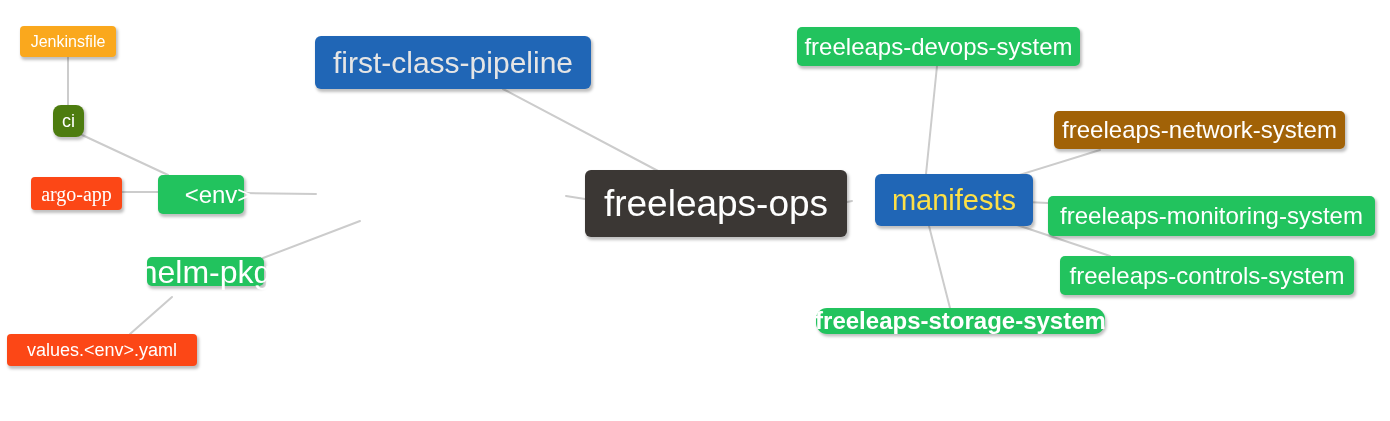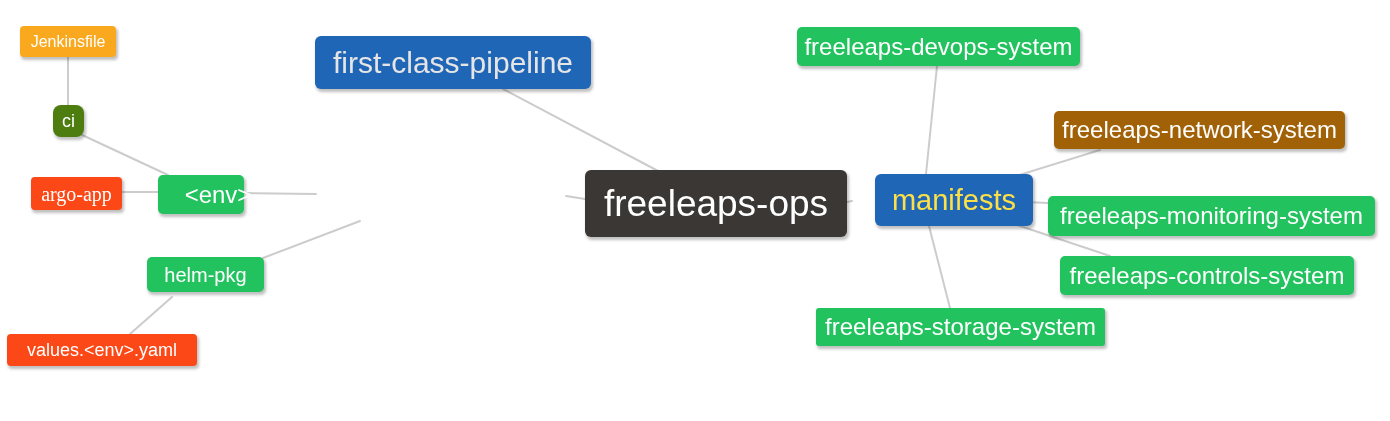--- a/index.html
+++ b/index.html
@@ -59,23 +59,23 @@
       <line x1="1003" y1="180" x2="1100" y2="150" stroke="#cccccc"></line>
       <line x1="1002" y1="201" x2="1048" y2="203" stroke="#cccccc"></line>
       <line x1="1002" y1="220" x2="1110" y2="256" stroke="#cccccc"></line>
       <line x1="929" y1="226" x2="950" y2="308" stroke="#cccccc"></line>
     </svg>
 
 <div class="node" style="left: 585px; top: 170px; width: 262px; height: 67px; font-size: 37px; border-radius: 6px; background: rgb(59, 55, 52); color: rgb(255, 255, 255);">freeleaps-ops</div>
     <div class="node" style="left: 315px; top: 36px; width: 276px; height: 53px; font-size: 30px; border-radius: 6px; background: rgb(32, 102, 182); color: #e5e5e5;">first-class-pipeline</div>
     <div class="node" style="left: 852px; top: 174px; width: 158px; height: 52px; font-size: 29px; border-radius: 6px; background: rgb(32, 102, 182); color: #fde047; margin-left: 23px;">manifests</div>
     <div class="node" style="left: 158px; top: 175px; width: 86px; height: 39px; font-size: 24px; border-radius: 5px; background: rgb(34, 195, 94); color: rgb(255, 255, 255); padding-left: 34px;">&lt;env&gt;</div>
-    <div class="node" style="left: 147px; top: 257px; width: 117px; height: 35px; font-size: 20px; border-radius: 5px; background: rgb(34, 195, 94); color: rgb(255, 255, 255);">helm-pkg</div>
+    <div class="node" style="left: 147px; top: 257px; width: 117px; height: 29px; font-size: 32px; border-radius: 5px; background: rgb(34, 195, 94); color: rgb(255, 255, 255);">helm-pkg</div>
     <div class="node" style="left: 20px; top: 26px; width: 96px; height: 31px; font-size: 16px; border-radius: 4px; background: rgb(250, 168, 29); color: rgb(255, 255, 255);">Jenkinsfile</div>
     <div class="node" style="left: 53px; top: 105px; width: 31px; height: 32px; font-size: 18px; border-radius: 8px; background: #4d7c0f; color: rgb(255, 255, 255);">ci</div>
     <div class="node" style="left: 31px; top: 177px; width: 91px; height: 33px; font-size: 20px; border-radius: 4px; background: rgb(252, 71, 22); color: rgb(255, 255, 255); font-family: Liberation Serif, serif;">argo-app</div>
     <div class="node" style="left: 7px; top: 334px; width: 190px; height: 32px; font-size: 18px; border-radius: 4px; background: rgb(252, 71, 22); color: rgb(255, 255, 255);">values.&lt;env&gt;.yaml</div>
     <div class="node" style="left: 797px; top: 27px; width: 283px; height: 39px; font-size: 24px; border-radius: 5px; background: rgb(34, 195, 94); color: rgb(255, 255, 255);">freeleaps-devops-system</div>
     <div class="node" style="left: 1054px; top: 111px; width: 291px; height: 38px; font-size: 24px; border-radius: 5px; background: #a16207; color: rgb(255, 255, 255);">freeleaps-network-system</div>
     <div class="node" style="left: 1048px; top: 185px; width: 327px; height: 40px; font-size: 24px; border-radius: 5px; background: rgb(34, 195, 94); color: rgb(255, 255, 255); margin-top: 11px;">freeleaps-monitoring-system</div>
     <div class="node" style="left: 1060px; top: 256px; width: 294px; height: 39px; font-size: 24px; border-radius: 5px; background: rgb(34, 195, 94); color: rgb(255, 255, 255);">freeleaps-controls-system</div>
-    <div class="node" style="left: 816px; top: 308px; width: 289px; height: 38px; font-size: 24px; border-radius: 3px; background: rgb(34, 195, 94); color: rgb(255, 255, 255);">freeleaps-storage-system</div>
+    <div class="node" style="left: 816px; top: 308px; width: 289px; height: 26px; font-size: 24px; border-radius: 11px; background: rgb(34, 195, 94); color: rgb(255, 255, 255); font-weight: bold;">freeleaps-storage-system</div>
   </div>
 
 </body></html>

